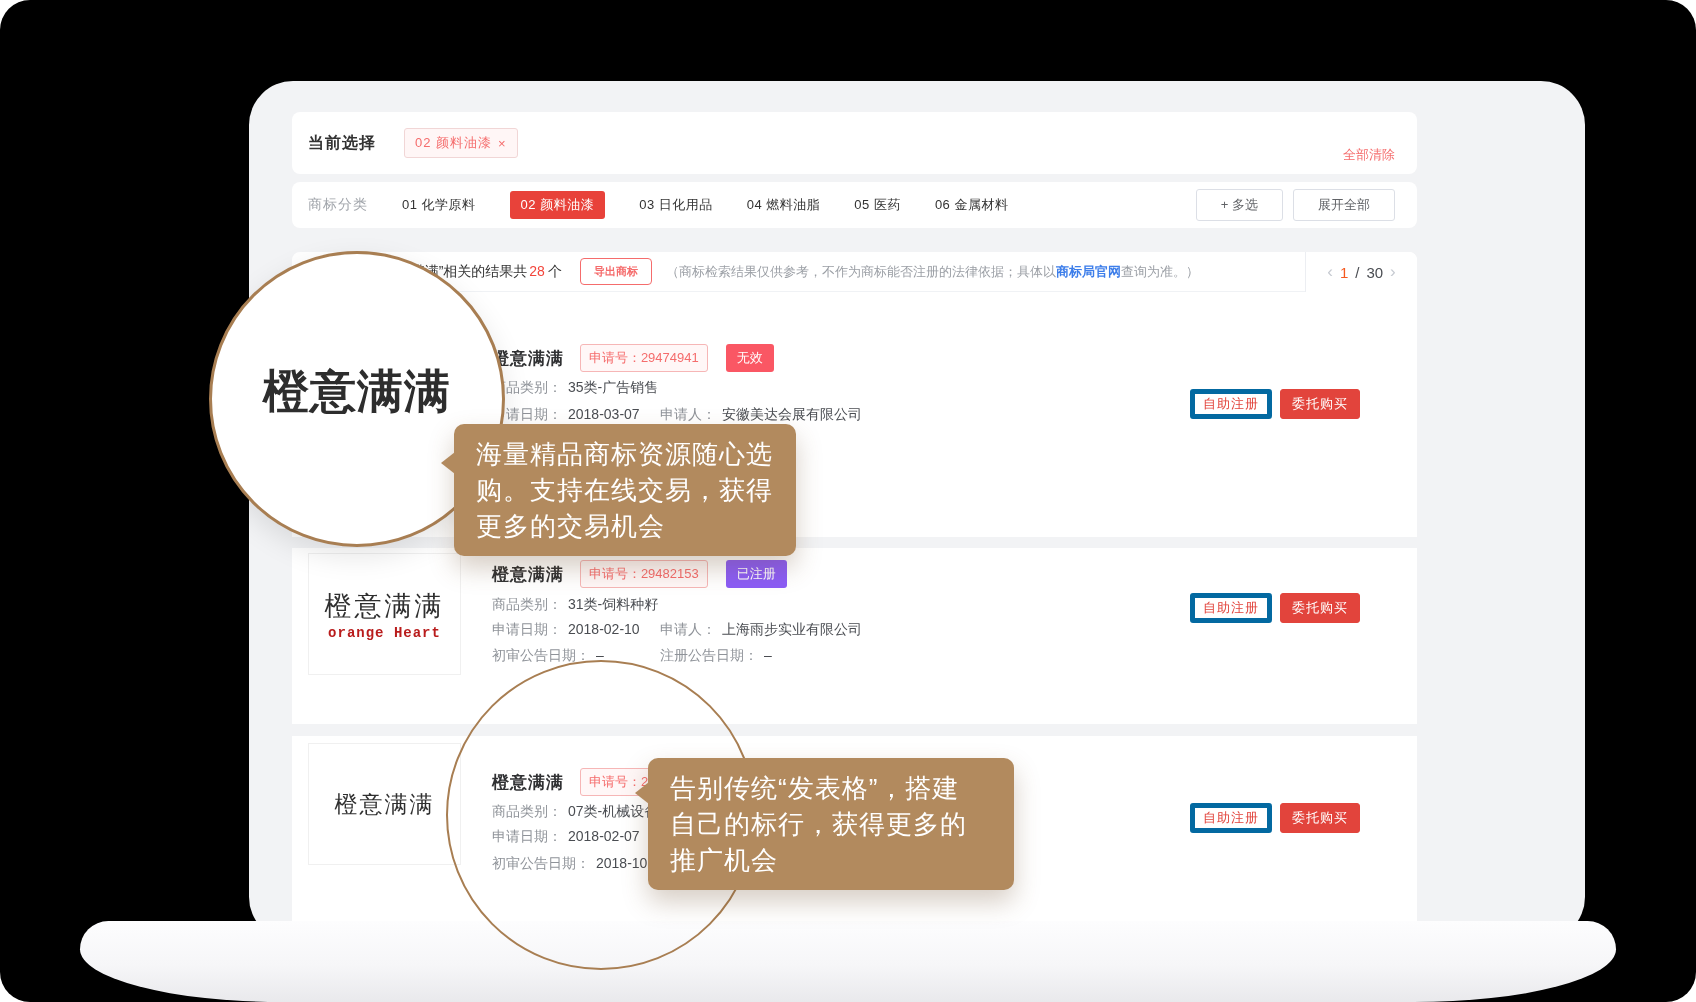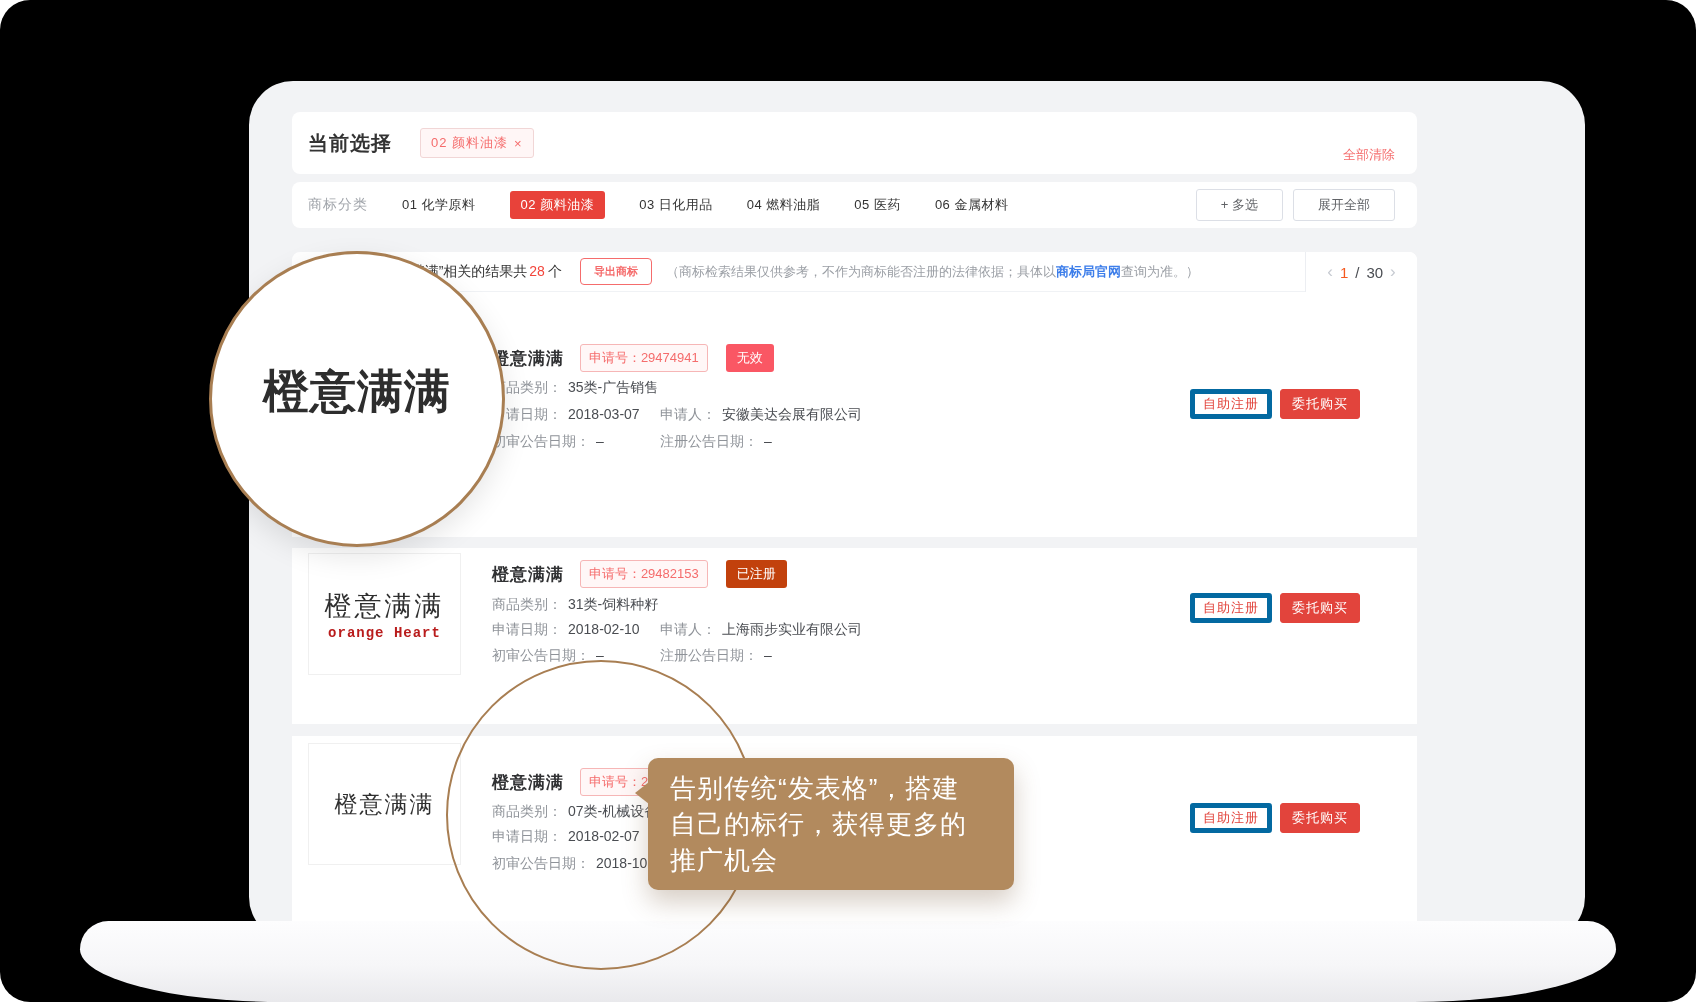--- a/index.html
+++ b/index.html
@@ -8,21 +8,21 @@
 
   
   .screen { position:absolute; left:249px; top:81px; width:1336px; height:860px; background:#f2f3f5; border-radius:44px; z-index:1; overflow:hidden; }
   .panel { position:absolute; background:#fff; border-radius:8px; }
   .panel-top { left:43px; top:31px; width:1125px; height:62px; }
   .panel-cat { left:43px; top:101px; width:1125px; height:46px; }
   .panel-results { left:43px; top:171px; width:1125px; height:689px; overflow:hidden; }
 
   
   .panel-top { display:flex; align-items:center; padding:0 22px 0 16px; }
-  .cur-label { font-size:20px; color:#333; font-weight:700; letter-spacing:1px; }
+  .cur-label { font-size:16px; color:#333; font-weight:700; letter-spacing:1px; }
   .sel-tag { margin-left:28px; display:inline-flex; align-items:center; background:#fff6f6; border:1px solid #f1d6d6; border-radius:3px; padding:5px 10px; font-size:13px; color:#f56c6c; letter-spacing:1px; }
   .sel-tag .x { margin-left:6px; font-size:13px; cursor:pointer; }
   .clear-all { margin-left:auto; font-size:13px; color:#f56c6c; cursor:pointer;margin-top:24px; }
 
   
   .panel-cat { display:flex; align-items:center; padding:0 22px 0 16px;justify-content:center; }
   .cat-label { font-size:14px; color:#a0a4aa; letter-spacing:1px; }
   .cat-item { margin-left:34px; font-size:13px; color:#333; cursor:pointer; letter-spacing:0.5px; }
   .cat-item.selected { background:#e8423a; color:#fff; border-radius:3px; padding:5px 11px; }
   .cat-btns { margin-left:auto; display:flex; gap:10px; }
@@ -53,21 +53,21 @@
   .r3 .thumb { top:7px; height:122px; }
   .tword { font-size:23px; color:#2f2f2f; letter-spacing:2px; }
   .tword.serif { font-family:"Liberation Serif","DejaVu Serif",serif; font-size:27px; letter-spacing:3px; }
   .ten { font-family:"Liberation Mono","DejaVu Sans Mono",monospace; font-size:14px; font-weight:700; color:#b91c1c; margin-top:1px; letter-spacing:1px; }
 
   .line { position:absolute; left:200px; height:22px; line-height:22px; font-size:14px; white-space:nowrap; }
   .name { font-size:17px; font-weight:700; color:#303133; letter-spacing:1px; }
   .app-tag { margin-left:12px; display:inline-block; vertical-align:2px; border:1px solid #f6b6b6; background:#fff7f7; border-radius:3px; padding:2px 8px; font-size:13px; color:#f56c6c; }
   .badge { margin-left:14px; display:inline-block; vertical-align:2px; border-radius:3px; padding:3px 11px; font-size:13px; color:#fff; }
   .badge.invalid { background:#fa5764; }
-  .badge.registered { background:#c2410c; }
+  .badge.registered { background:#8b5cf6; }
   .lbl { color:#8f9399; }
   .val { color:#4a4d52; margin-left:6px; }
   .col2 { position:absolute; left:168px; white-space:nowrap; }
 
   .btn { position:absolute; height:30px; border-radius:3px; font-size:13px; cursor:pointer; letter-spacing:1px; font-family:inherit; }
   .btn.ghost { left:898px; width:82px; border:5px solid #0369a1; color:#e2443c; background:#fff; }
   .btn.solid { left:988px; width:80px; border:1px solid #e2443c; color:#fff; background:#e2443c; }
   .r1 .btn { top:97px; } .r2 .btn { top:45px; } .r3 .btn { top:67px; }
 
   
@@ -216,19 +216,24 @@
   </div>
 
   <div class="base-bar"></div>
 
   <div class="circle c2"></div>
 
   <div class="circle c1">
     <span class="big">橙意满满</span>
   </div>
 
+  <div class="tip t1">
+    <span>海量精品商标资源随心选
+购。支持在线交易，获得
+更多的交易机会</span>
+  </div>
   <div class="tip t2">
     <span>告别传统“发表格”，搭建
 自己的标行，获得更多的
 推广机会</span>
   </div>
 
 </div>
 
 </body></html>

